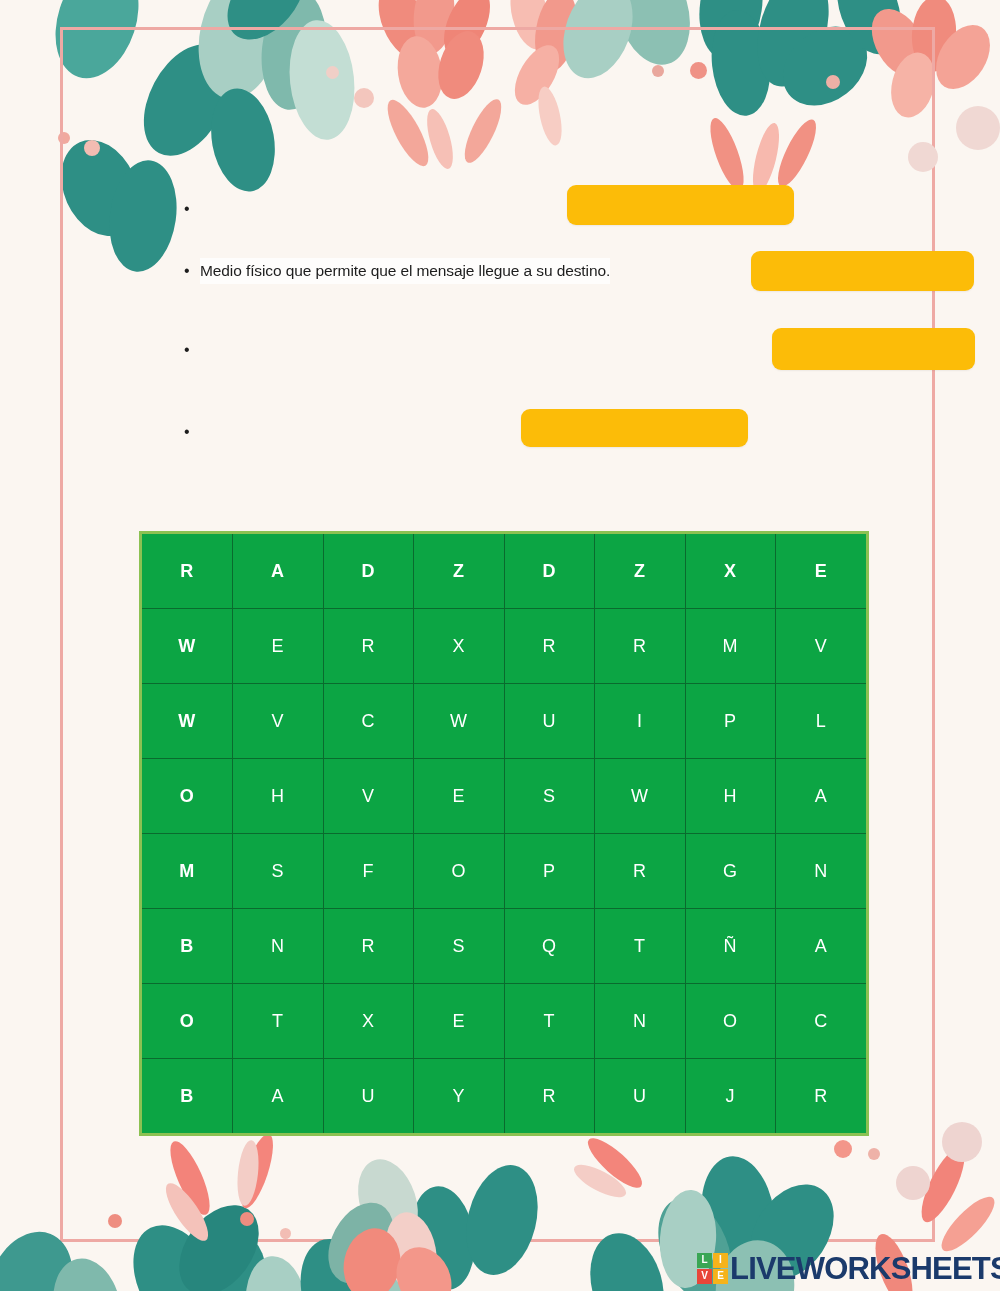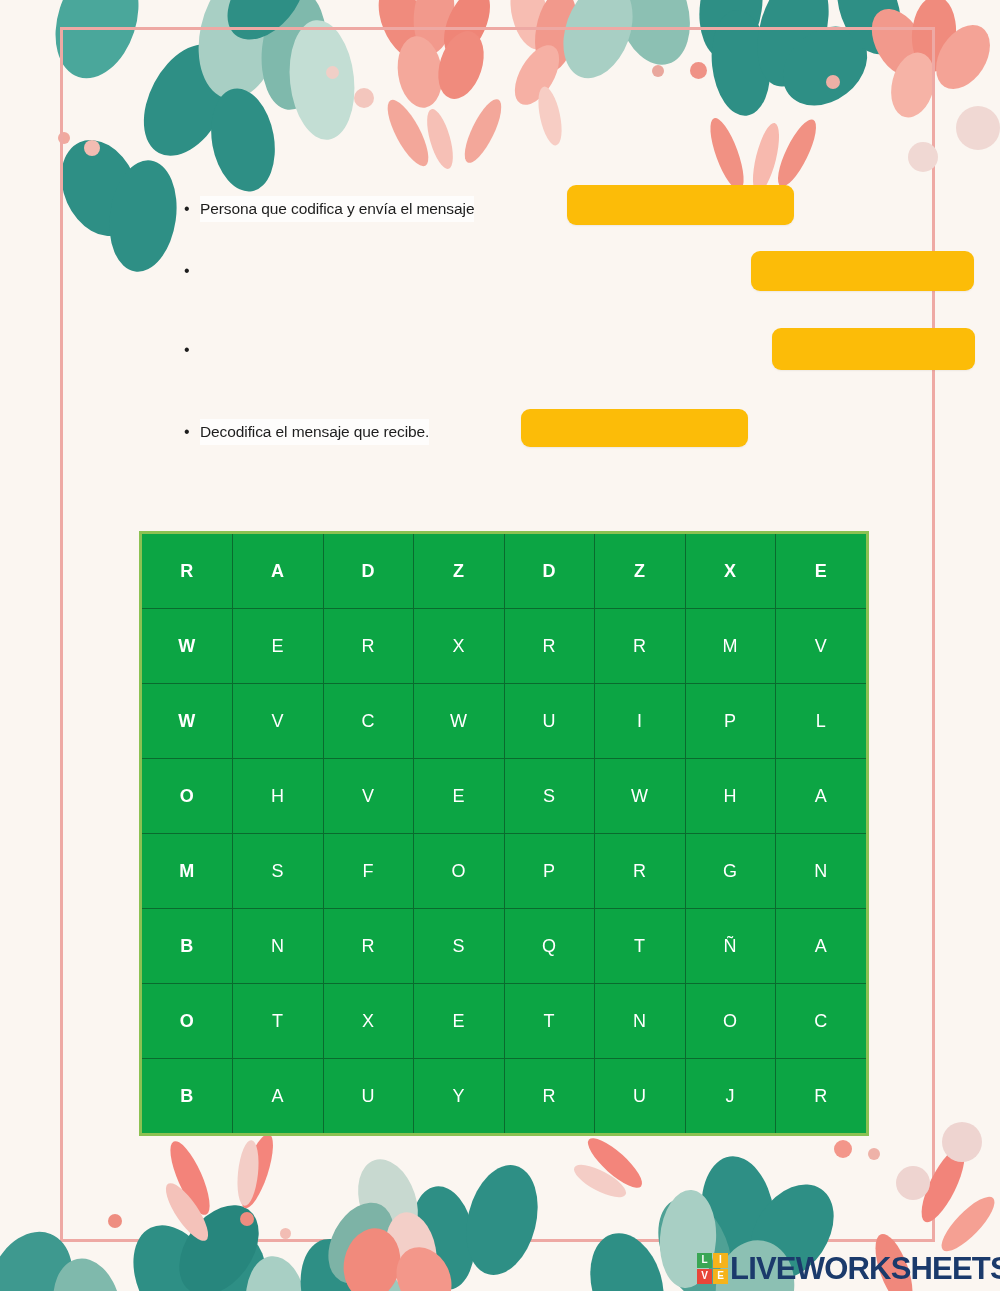--- a/index.html
+++ b/index.html
@@ -285,34 +285,33 @@
   <div class="content">
 
     <div class="prompt">
       <br>
     </div>
 
     <div class="bullets">
 
       <div class="bullet-row" style="position:absolute;left:0;top:0;width:600px;">
         <span class="bullet-dot">•</span>
-        <span class="bullet-text">Persona que codifica y envía el mensaje</span>
       </div>
 
       <div class="bullet-row" style="position:absolute;left:0;top:62px;width:600px;">
         <span class="bullet-dot">•</span>
+        <span class="bullet-text">Medio físico que permite que el mensaje llegue a su destino.</span>
       </div>
 
       <div class="bullet-row" style="position:absolute;left:0;top:141px;width:610px;">
         <span class="bullet-dot">•</span>
       </div>
 
       <div class="bullet-row" style="position:absolute;left:0;top:223px;width:600px;">
         <span class="bullet-dot">•</span>
-        <span class="bullet-text">Decodifica el mensaje que recibe.</span>
       </div>
     </div>
 
     <div class="answer-box" style="left:567px;top:185px;width:227px;height:40px;"></div>
     <div class="answer-box" style="left:751px;top:251px;width:223px;height:40px;"></div>
     <div class="answer-box" style="left:772px;top:328px;width:203px;height:42px;"></div>
     <div class="answer-box" style="left:521px;top:409px;width:227px;height:38px;"></div>
 
     <div class="grid-wrap">
       <table class="grid">

